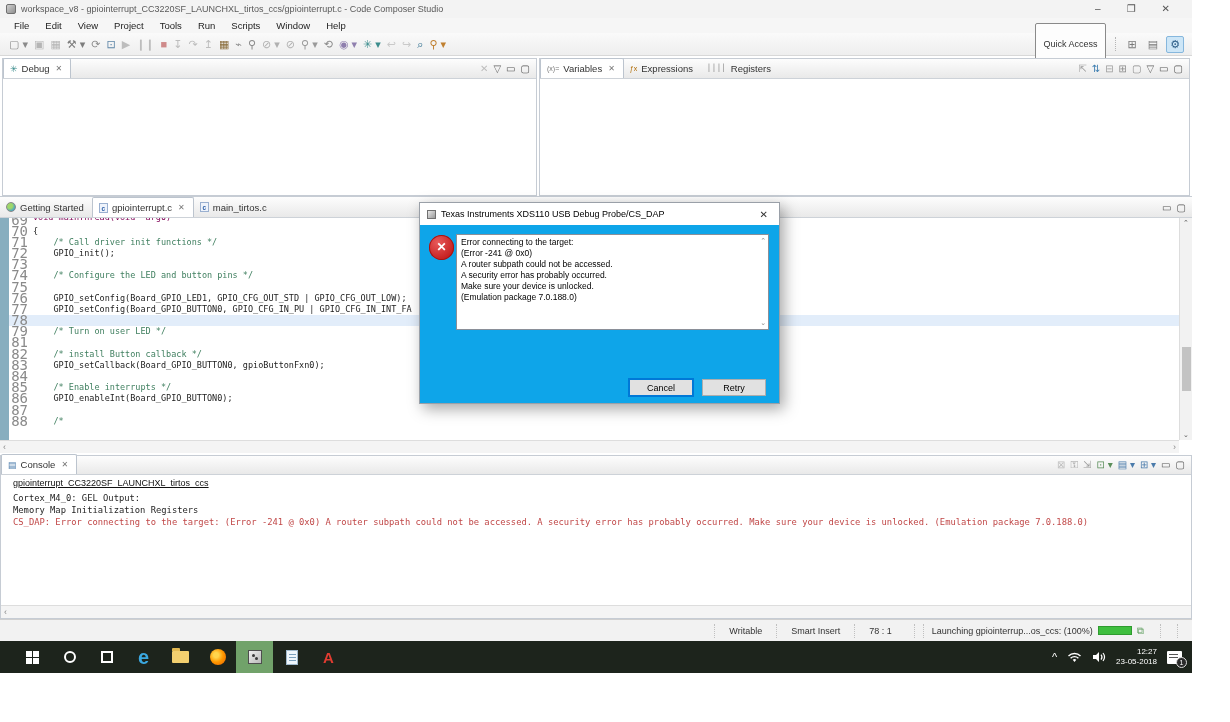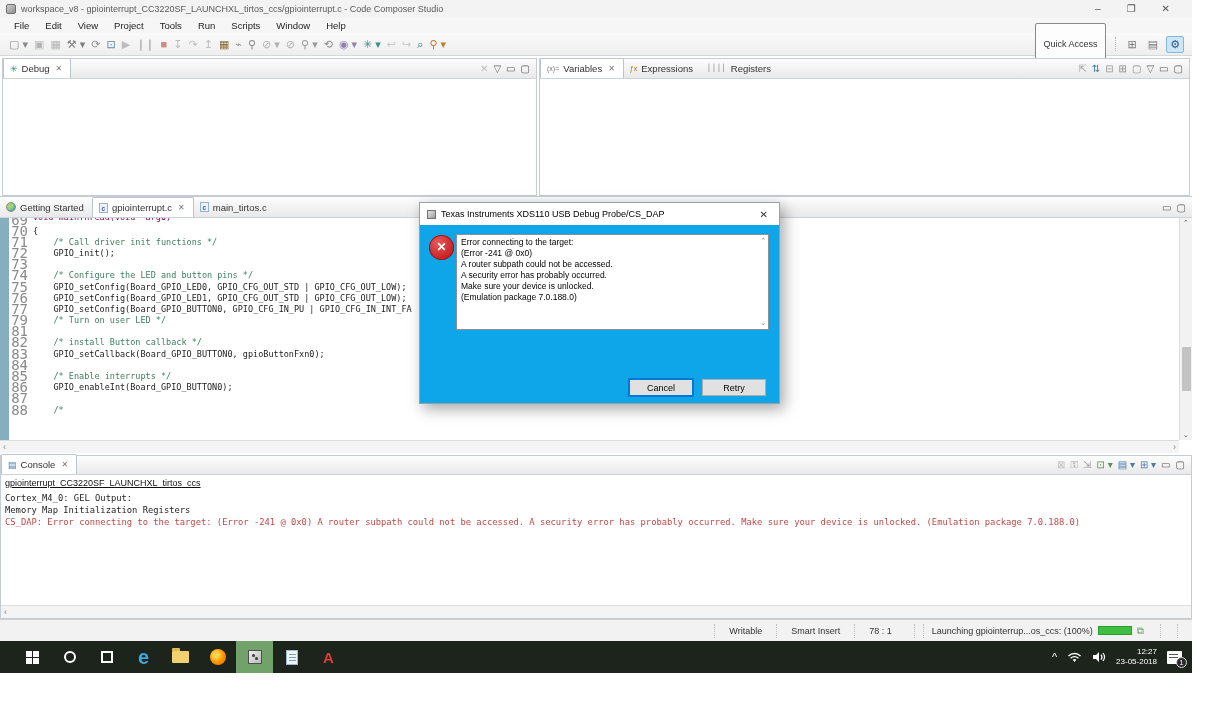--- a/index.html
+++ b/index.html
@@ -57,21 +57,21 @@
 
   .vscroll { position:absolute; right:0; top:21px; bottom:13px; width:13px; background:#f2f2f2; border-left:1px solid #ddd; }
   .vscroll .arr { position:absolute; left:0; width:100%; text-align:center; font-size:7px; color:#555; }
   .vscroll .thumb { position:absolute; left:2px; width:9px; background:#c3c3c3; }
   .hscroll { position:absolute; left:0; bottom:0; right:13px; height:13px; background:#f4f4f4; border-top:1px solid #ddd; }
   .hscroll .arr { position:absolute; top:0; font-size:9px; color:#888; line-height:12px; }
 
   
   .console { position:absolute; left:0; top:455px; width:1192px; height:164px; background:#fff; border:1px solid #c6ccd4; }
   .console .tabrow { height:19px; }
-  .console-body { position:absolute; left:0; top:19px; right:0; bottom:13px; overflow:hidden; padding:3px 4px; }
+  .console-body { position:absolute; left:0; top:19px; right:0; bottom:13px; overflow:hidden; padding:3px 12px; }
   .console-title { font-size:9px; color:#111; text-decoration:underline; margin-bottom:4px; font-family:"Liberation Sans",sans-serif; }
   .conline { font-family:"DejaVu Sans Mono","Liberation Mono",monospace; font-size:8.8px; line-height:12px; white-space:pre; color:#1e1e1e; }
   .conline.error { color:#c14848; }
   .console .hscroll { right:0; }
 
   
   .statusbar { position:absolute; left:0; top:619px; width:1192px; height:22px; background:#f2f2f2; border-top:1px solid #cfcfcf; display:flex; align-items:center; font-size:9px; color:#333; }
   .sb-field { padding:0 14px; border-left:1px dotted #c0c0c0; height:14px; display:flex; align-items:center; }
   .sb-spacer { flex:1; }
   .progress-wrap { display:flex; align-items:center; gap:5px; border-left:1px dotted #c0c0c0; padding:0 8px; height:14px; }
@@ -285,33 +285,36 @@
               <span class="ctext code"></span>
             </div>
           
             <div class="crow">
               <span class="lnum">74</span>
               <span class="ctext comment">    /* Configure the LED and button pins */</span>
             </div>
           
             <div class="crow">
               <span class="lnum">75</span>
-              <span class="ctext code">    GPIO_setConfig(Board_GPIO_LED0, GPIO_CFG_OUT_STD | GPIO_CFG_OUT_LOW);</span>
             </div>
           
             <div class="crow">
               <span class="lnum">76</span>
               <span class="ctext code">    GPIO_setConfig(Board_GPIO_LED1, GPIO_CFG_OUT_STD | GPIO_CFG_OUT_LOW);</span>
             </div>
           
             <div class="crow">
               <span class="lnum">77</span>
               <span class="ctext code">    GPIO_setConfig(Board_GPIO_BUTTON0, GPIO_CFG_IN_PU | GPIO_CFG_IN_INT_FA</span>
             </div>
           
+            <div class="crow cur">
+              <span class="lnum">78</span>
+              <span class="ctext code"></span>
+            </div>
           
             <div class="crow">
               <span class="lnum">79</span>
               <span class="ctext comment">    /* Turn on user LED */</span>
             </div>
           
           
             <div class="crow">
               <span class="lnum">81</span>
               <span class="ctext code"></span>

